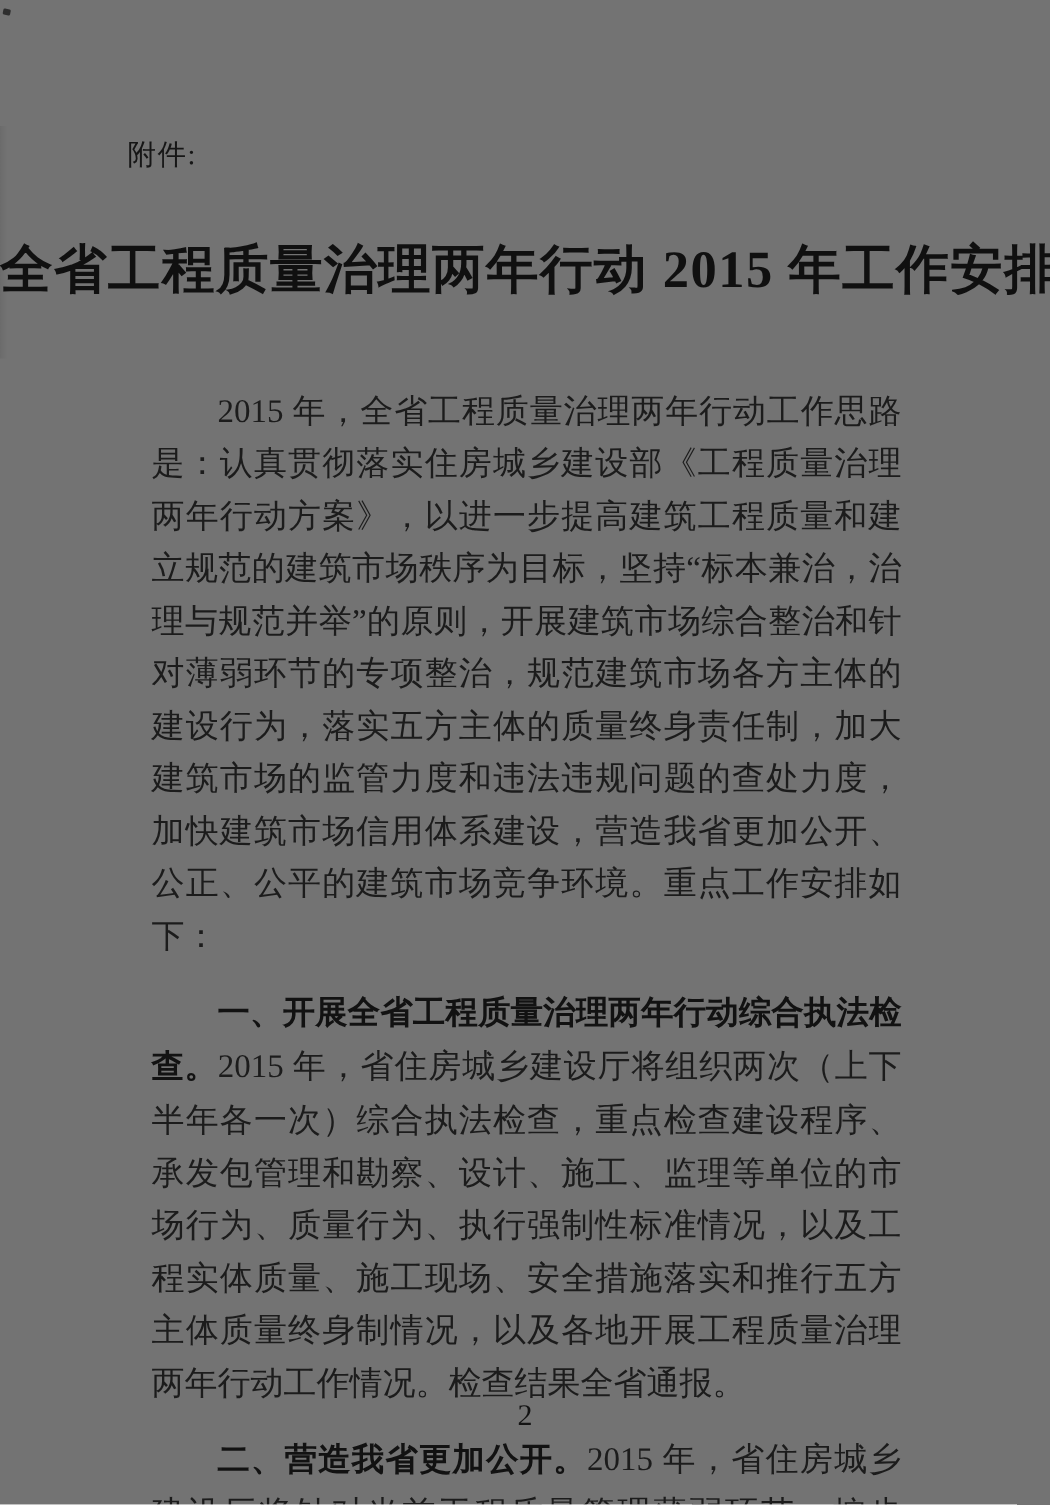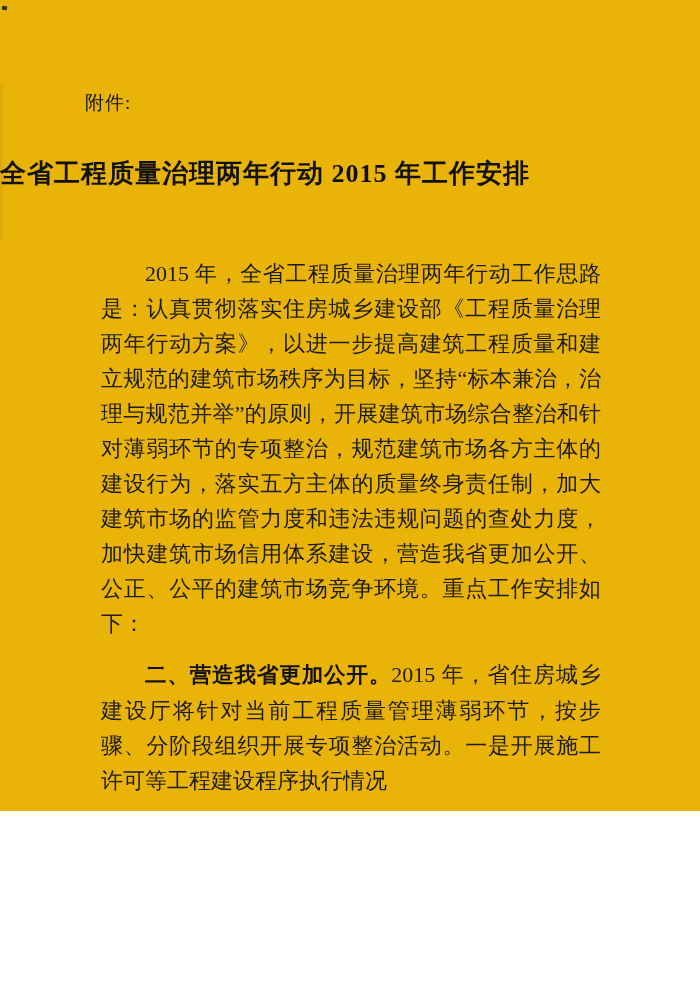--- a/index.html
+++ b/index.html
@@ -3,22 +3,22 @@
 <meta charset="utf-8">
 <style>
   html, body {
     margin: 0;
     padding: 0;
     background: #ffffff;
   }
   .page {
     position: relative;
     width: 700px;
-    height: 811px;
-    background: #eab308;
+    height: 1003px;
+    background: #737373;
     overflow: hidden;
     font-family: "Liberation Serif", "DejaVu Serif", serif;
     color: #1c1c1c;
   }
   
   .edge-shade {
     position: absolute;
     left: 0;
     top: 84px;
     width: 5px;
@@ -44,21 +44,21 @@
     letter-spacing: 1px;
     color: #161616;
   }
   .title {
     position: absolute;
     left: 0;
     top: 156px;
     width: 100%;
     margin: 0;
     text-align: left;
-    font-size: 26px;
+    font-size: 35px;
     font-weight: 700;
     letter-spacing: 1px;
     color: #101010;
     white-space: nowrap;
   }
   .body-text {
     position: absolute;
     left: 85px;
     top: 240px;
     width: 532px;
@@ -101,20 +101,23 @@
   <div class="attachment">附件:</div>
 
   <h1 class="title">全省工程质量治理两年行动 2015 年工作安排</h1>
 
   <div class="body-text">
 
     <p class="para">
       <span>2015 年，全省工程质量治理两年行动工作思路是：认真贯彻落实住房城乡建设部《工程质量治理两年行动方案》，以进一步提高建筑工程质量和建立规范的建筑市场秩序为目标，坚持“标本兼治，治理与规范并举”的原则，开展建筑市场综合整治和针对薄弱环节的专项整治，规范建筑市场各方主体的建设行为，落实五方主体的质量终身责任制，加大建筑市场的监管力度和违法违规问题的查处力度，加快建筑市场信用体系建设，营造我省更加公开、公正、公平的建筑市场竞争环境。重点工作安排如下：</span>
     </p>
 
+    <p class="para">
+      <span class="run-bold">一、开展全省工程质量治理两年行动综合执法检查。</span><span>2015 年，省住房城乡建设厅将组织两次（上下半年各一次）综合执法检查，重点检查建设程序、承发包管理和勘察、设计、施工、监理等单位的市场行为、质量行为、执行强制性标准情况，以及工程实体质量、施工现场、安全措施落实和推行五方主体质量终身制情况，以及各地开展工程质量治理两年行动工作情况。检查结果全省通报。</span>
+    </p>
 
     <p class="para">
       <span class="run-bold">二、营造我省更加公开。</span><span>2015 年，省住房城乡建设厅将针对当前工程质量管理薄弱环节，按步骤、分阶段组织开展专项整治活动。一是开展施工许可等工程建设程序执行情况</span>
     </p>
 
   </div>
 
   <div class="pageno">2</div>
 
 </div>

